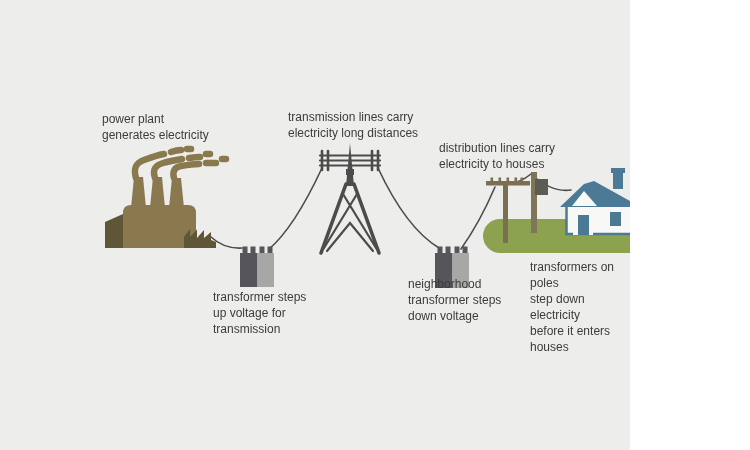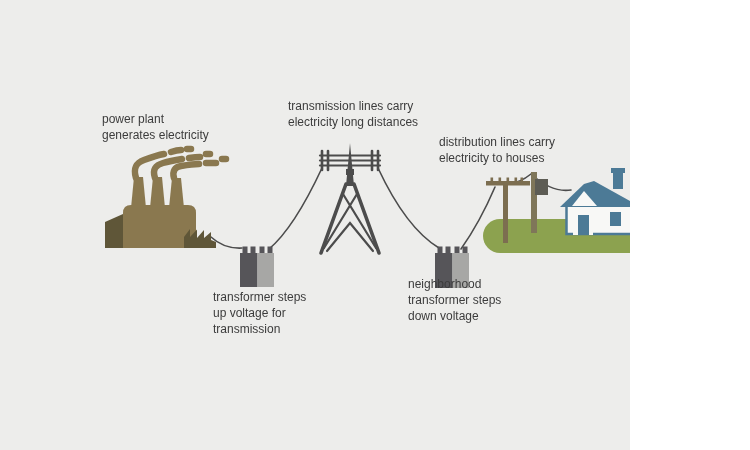--- a/index.html
+++ b/index.html
@@ -125,27 +125,30 @@
       <rect x="573" y="210" width="20" height="25" fill="var(--house-white)"></rect>
       <rect x="578" y="215" width="11" height="20" fill="var(--house-blue)"></rect>
       <rect x="606" y="208" width="19" height="21" fill="var(--house-white)"></rect>
       <rect x="610" y="212" width="11" height="14" fill="var(--house-blue)"></rect>
     </g>
   </svg>
 
   <div class="label" style="left:102px;top:111px;">power plant
 generates electricity</div>
 
-  <div class="label" style="left:288px;top:98px;">transmission lines carry
+  <div class="label" style="left:288px;top:109px;">transmission lines carry
 electricity long distances</div>
 
-  <div class="label" style="left:439px;top:134px;">distribution lines carry
+  <div class="label" style="left:439px;top:140px;">distribution lines carry
 electricity to houses</div>
 
   <div class="label" style="left:213px;top:289px;">transformer steps
 up voltage for
 transmission</div>
 
   <div class="label" style="left:408px;top:276px;">neighborhood
 transformer steps
 down voltage</div>
 
+  <div class="label" style="left:530px;top:259px;">transformers on poles
+step down electricity
+before it enters houses</div>
 </div>
 
 </body></html>

